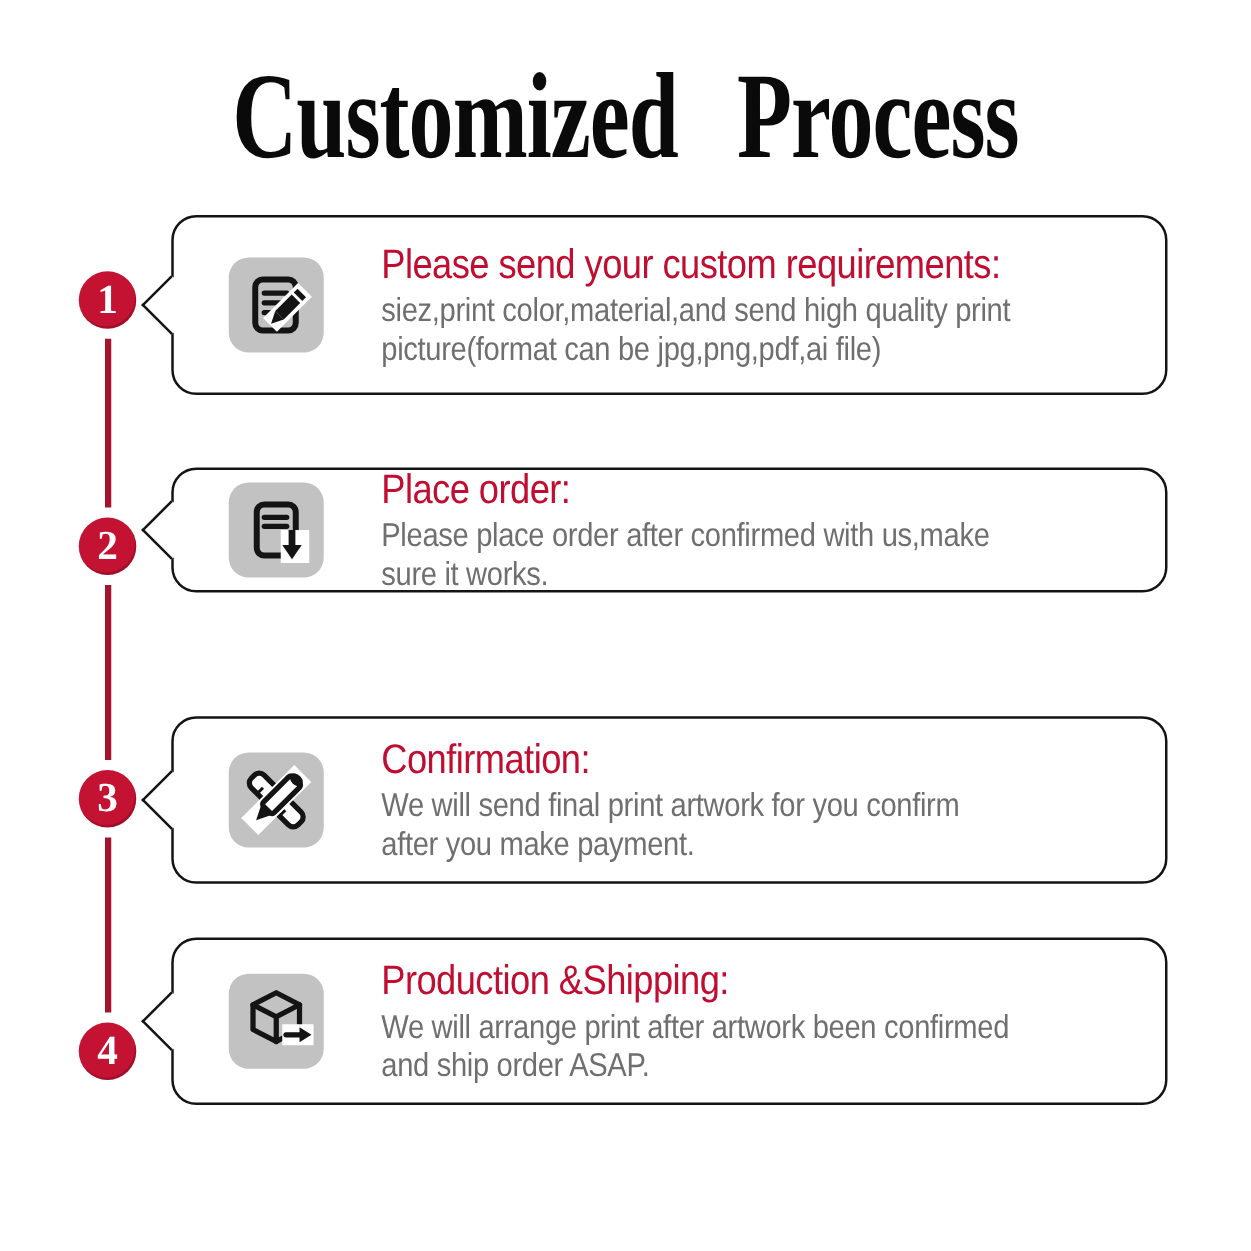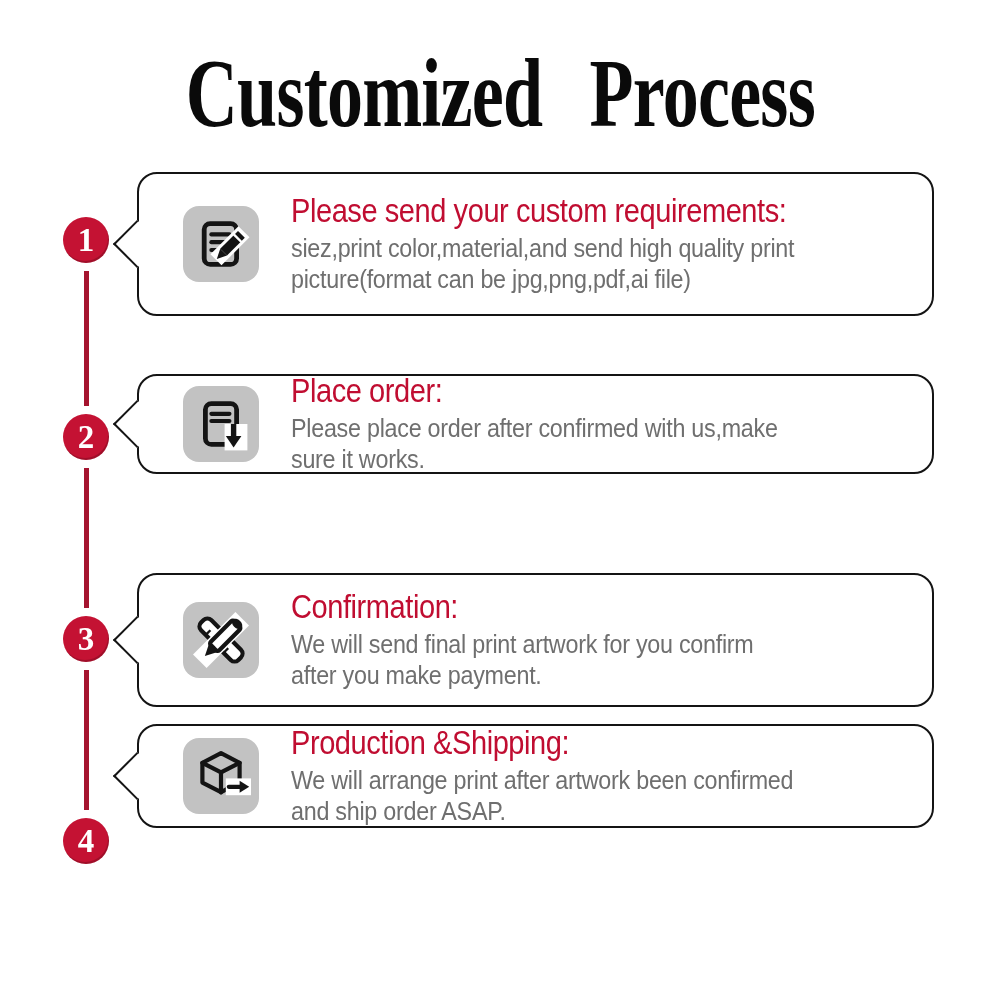--- a/index.html
+++ b/index.html
@@ -57,26 +57,26 @@
   .s2{top:468px;height:140px}
   .s3{top:670px;height:140px}
   
   .step-box{
     position:absolute;left:137px;width:797px;
     background:#ffffff;
     border:2px solid var(--ink,#141414);
     border-radius:20px;
     display:flex;align-items:center;
     padding-left:44px;padding-right:14px;
-    gap:32px;
+    gap:46px;
   }
   .b1{top:172px;height:144px}
   .b2{top:374px;height:100px}
   .b3{top:573px;height:134px}
-  .b4{top:724px;height:104px}
+  .b4{top:750px;height:134px}
   .tail{
     position:absolute;left:-19px;top:50%;margin-top:-17px;
     width:34px;height:34px;
     background:#ffffff;
     border-left:2px solid var(--ink,#141414);
     border-bottom:2px solid var(--ink,#141414);
     transform:rotate(45deg);
   }
   
   .icon-tile{

